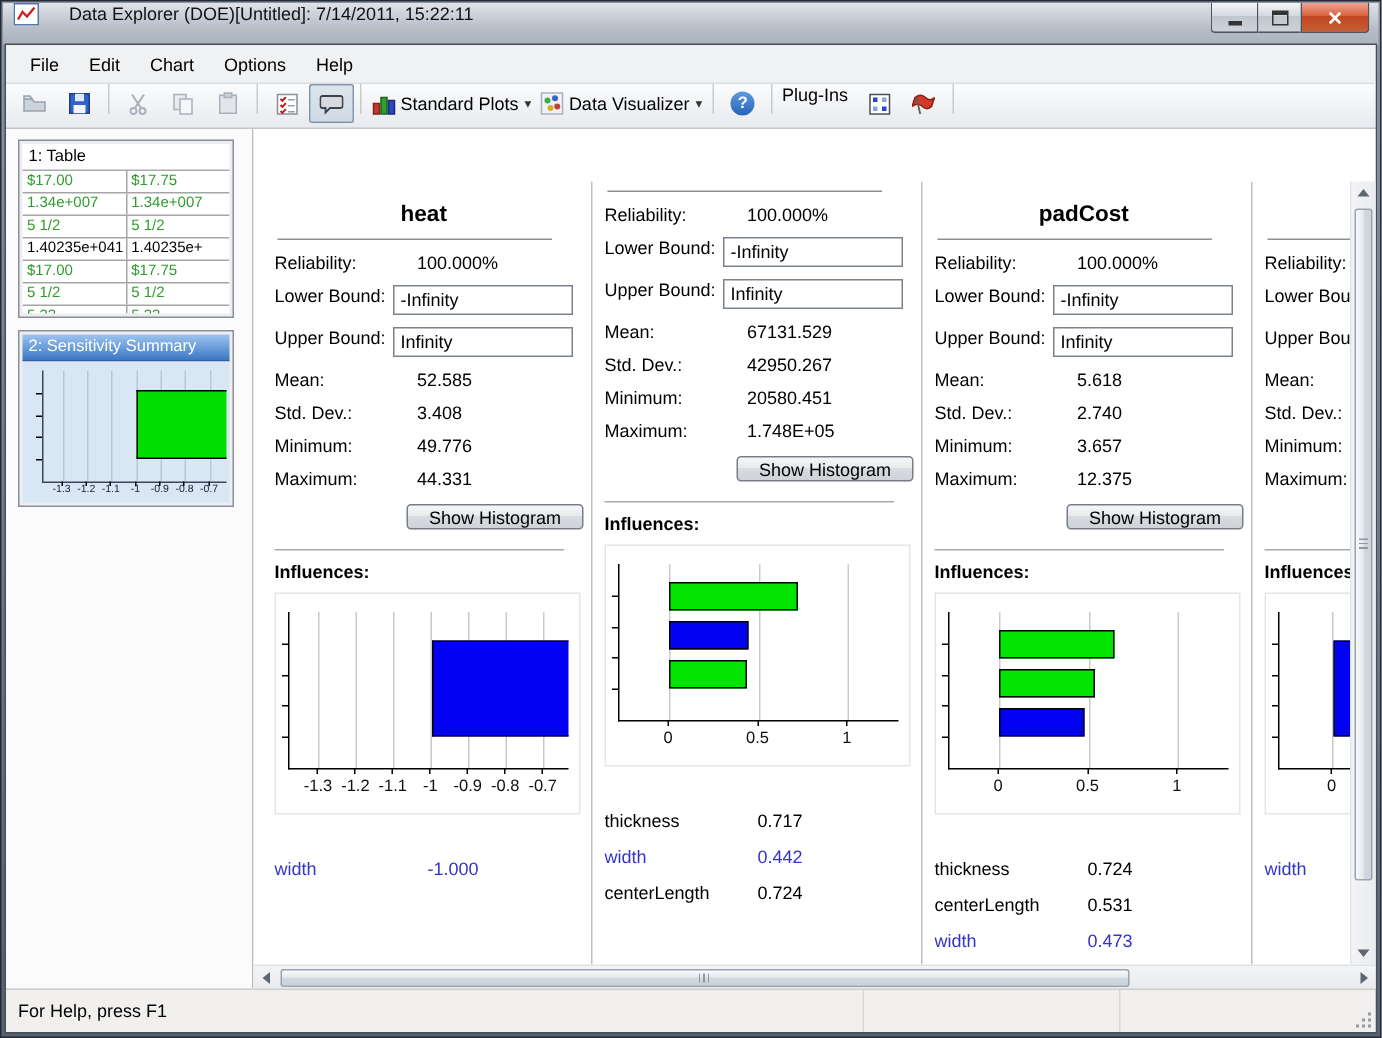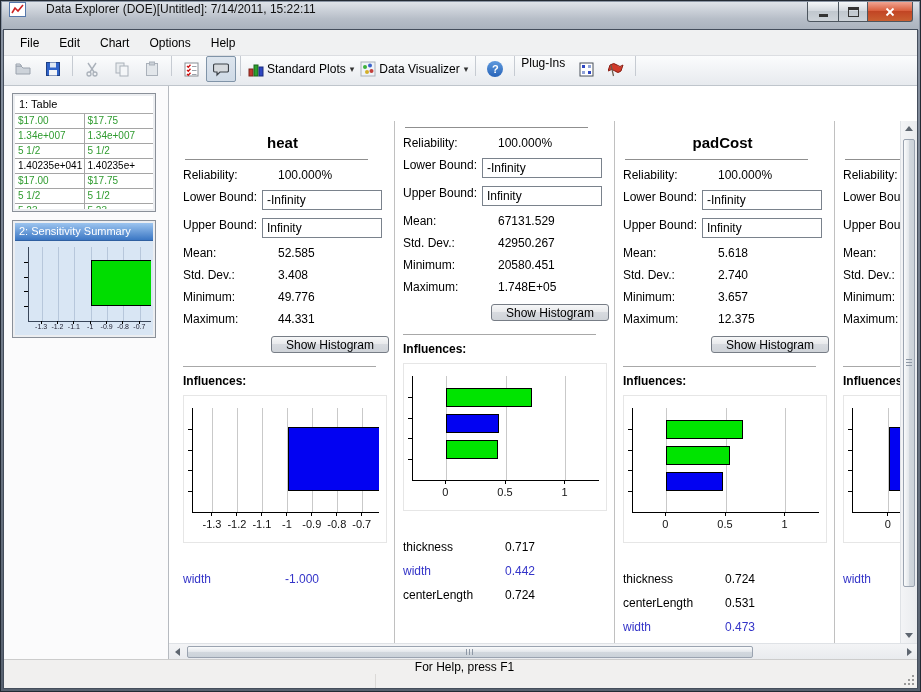--- a/index.html
+++ b/index.html
@@ -100,21 +100,21 @@
   .tri.left{border-right:5px solid #5e6670;margin-left:-4px;}
   .tri.right{border-left:5px solid #5e6670;margin-right:-4px;}
   .sb-thumb{position:absolute;border:1px solid #9aa3b0;border-radius:2px;box-sizing:border-box;}
   .v-thumb{left:2px;width:12px;top:18px;height:448px;background:linear-gradient(90deg,#fafbfc,#e2e6ea 50%,#d2d8de 51%,#cbd2d9);}
   .h-thumb{top:2px;height:12px;left:18px;width:566px;background:linear-gradient(#fafbfc,#e2e6ea 50%,#d2d8de 51%,#cbd2d9);}
   .v-grip{position:absolute;left:2px;right:2px;top:50%;height:7px;margin-top:-4px;
           background:repeating-linear-gradient(#8e98a5 0 1px,transparent 1px 3px);}
   .h-grip{position:absolute;top:2px;bottom:2px;left:50%;width:7px;margin-left:-4px;
           background:repeating-linear-gradient(90deg,#8e98a5 0 1px,transparent 1px 3px);}
   
-  .statusbar{height:28px;background:#f1f0ef;border-top:1px solid #cccccc;display:flex;align-items:center;position:relative;flex-direction:column;}
+  .statusbar{height:28px;background:#f1f0ef;border-top:1px solid #cccccc;display:flex;align-items:center;position:relative;}
   .status-text{padding-left:8px;}
   .status-fill{flex:1;}
   .status-pane{width:170px;height:100%;border-left:1px solid #dbd9d7;}
   .resize-grip{position:absolute;right:3px;bottom:3px;width:12px;height:12px;}
   .resize-grip::before{content:"";position:absolute;right:0;bottom:0;width:2px;height:2px;background:#9a9a9a;
       box-shadow:-4px 0 #9a9a9a,0 -4px #9a9a9a,-8px 0 #9a9a9a,-4px -4px #9a9a9a,0 -8px #9a9a9a;}
 </style>
 </head>
 <body>
 

